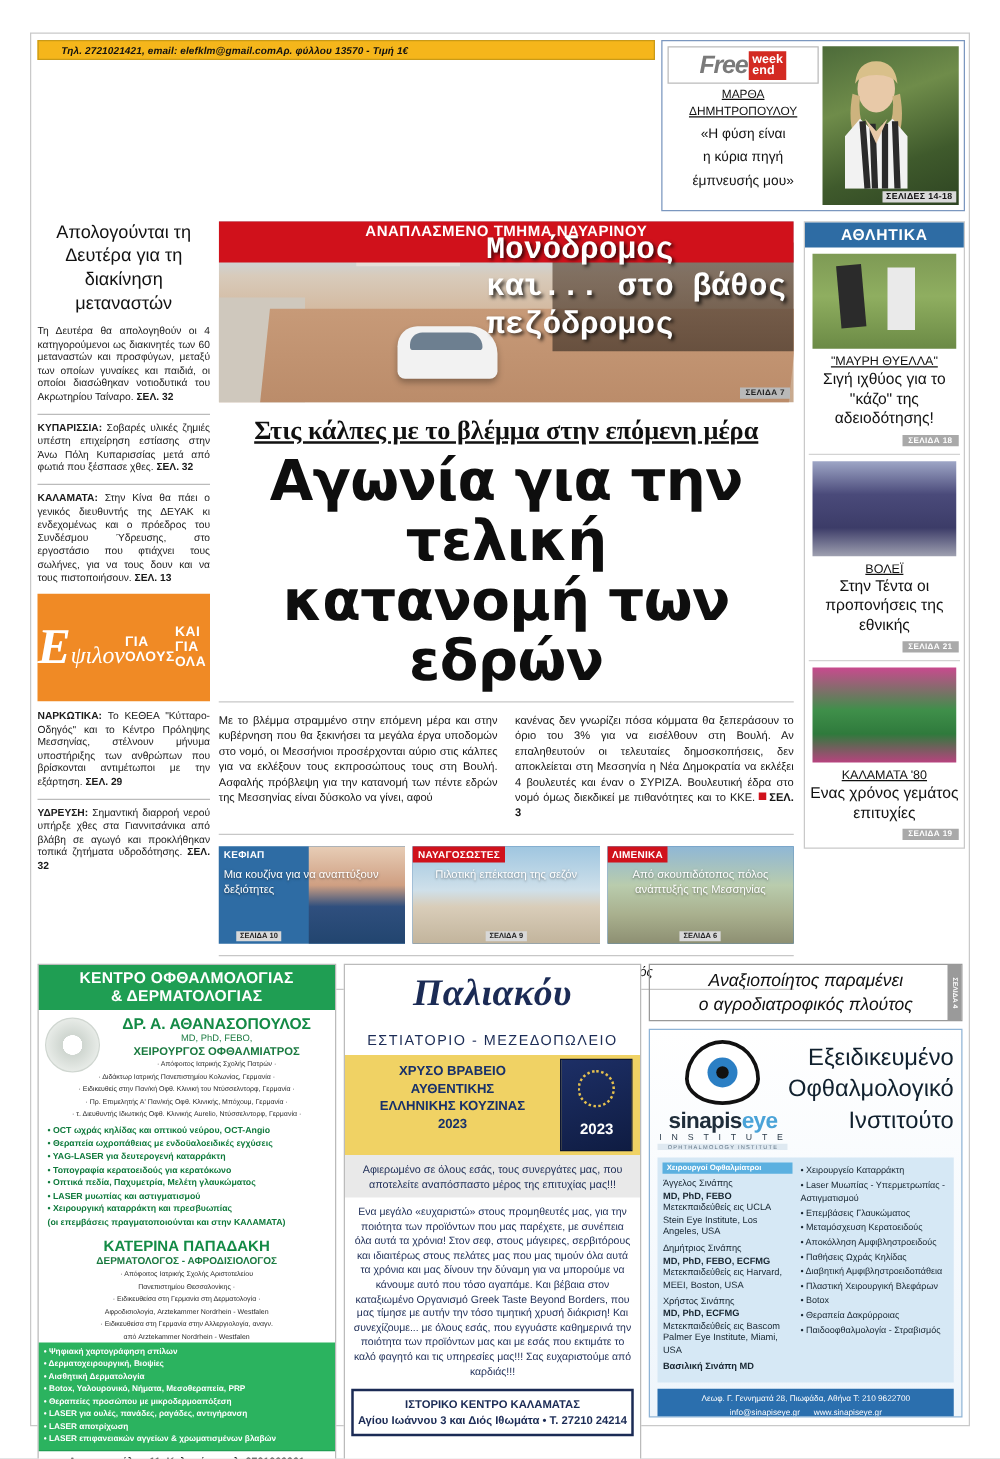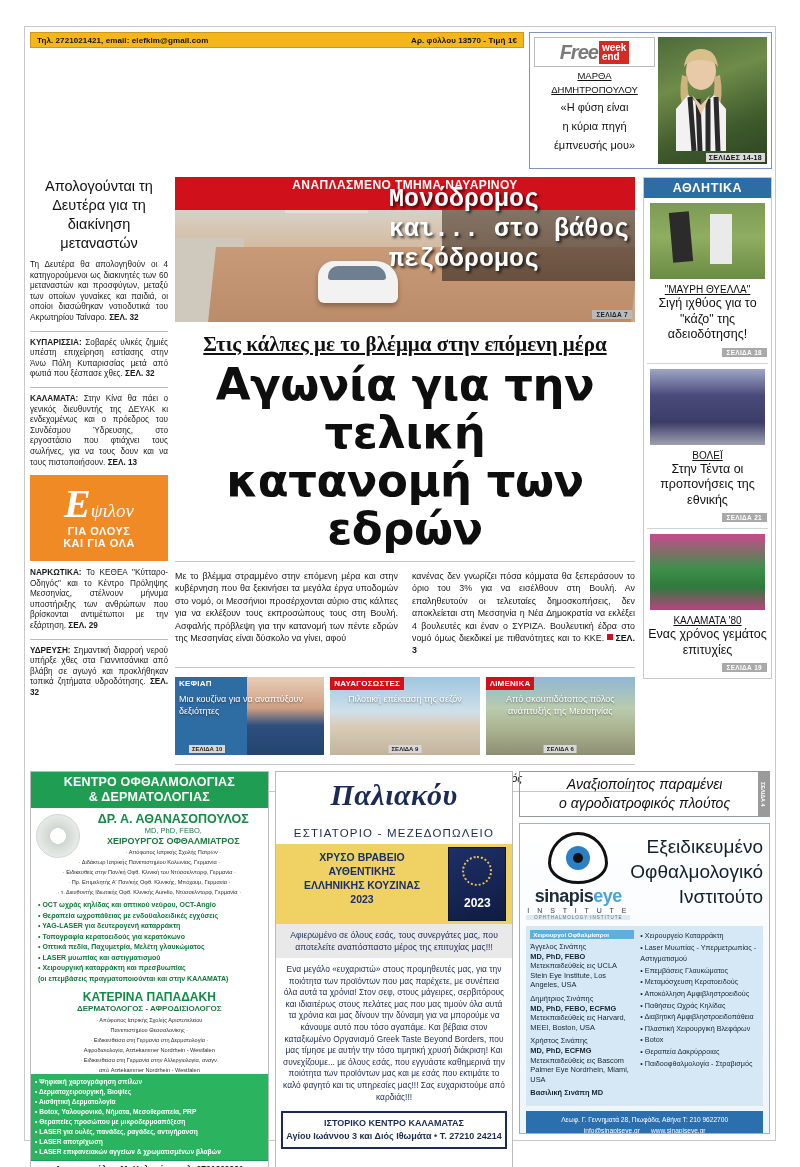--- a/index.html
+++ b/index.html
@@ -7,21 +7,21 @@
   #page{
     position:relative;width:800px;height:1167px;margin:0 auto;background:#ffffff;
     box-sizing:border-box;overflow:hidden;
   }
   .sheet{position:absolute;left:24px;top:26px;width:752px;height:1115px;background:#fff;
          border:1px solid #c9c9c9;box-sizing:border-box;}
 
   
   .masthead{position:absolute;left:5px;top:5px;width:494px;}
   .mast-strip{background:#f5b61b;border:1px solid #c99a17;height:16px;display:flex;
-    align-items:center;justify-content:space-between;padding:0 6px;box-sizing:border-box;}
+    align-items:center;padding:0 18px;box-sizing:border-box;font-style:italic;}
   .mast-strip span{font-size:8px;font-weight:bold;color:#111;letter-spacing:.1px;}
   .mast-blue{background:#14519c;height:120px;position:relative;border:1px solid #0d3a73;border-top:none;
      display:flex;flex-direction:column;align-items:center;justify-content:flex-start;}
   .logo-word{margin-top:4px;font-family:"DejaVu Sans",sans-serif;font-weight:bold;font-size:50px;
      color:#fff;letter-spacing:1px;line-height:1;text-shadow:1px 1px 0 #0a2d5c;
      transform:scaleX(1.06);}
   .mast-sub{color:#fff;font-size:18px;font-weight:bold;margin-top:2px;letter-spacing:.3px;}
   .mast-date{color:#fff;font-size:12px;font-weight:bold;margin-top:1px;letter-spacing:1.5px;}
   .mast-url{color:#e8d430;font-size:12.5px;font-weight:bold;margin-top:3px;letter-spacing:1.6px;}
 
@@ -40,21 +40,21 @@
   .fb-photo .lady{position:absolute;left:12px;top:8px;width:62px;height:106px;}
   .fb-page{position:absolute;right:2px;bottom:2px;background:#d9d9d9;color:#111;font-size:7px;
      font-weight:bold;padding:1px 3px;letter-spacing:.3px;}
 
   
   .leftcol{position:absolute;left:5px;top:150px;width:138px;}
   .lc-head{text-align:center;font-size:14.5px;line-height:19px;color:#111;font-weight:normal;margin-bottom:7px;}
   .lc-p{font-size:8.2px;line-height:10.6px;color:#1a1a1a;text-align:justify;margin:0 0 7px 0;}
   .lc-p b{font-weight:bold;}
   .lc-rule{border-top:1px solid #bbb;margin:6px 0;}
-  .epsilon-ad{background:#f08a25;height:86px;margin:7px 0;display:flex;flex-direction:column;
+  .epsilon-ad{background:#f08a25;height:86px;margin:7px 0;display:flex;flex-direction:row;
     align-items:center;justify-content:center;color:#fff;position:relative;}
   .eps-E{font-family:"Liberation Serif",serif;font-size:40px;font-weight:bold;font-style:italic;line-height:34px;}
   .eps-psilon{font-family:"Liberation Serif",serif;font-size:19px;font-style:italic;}
   .eps-l1{font-size:11px;font-weight:bold;letter-spacing:.5px;margin-top:3px;}
   .eps-l2{font-size:11px;font-weight:bold;letter-spacing:.5px;}
 
   
   .center{position:absolute;left:150px;top:150px;width:460px;}
   .photo-banner{position:relative;height:145px;overflow:hidden;}
   .pb-label{position:absolute;left:0;right:0;top:0;height:33px;background:#d0111b;color:#fff;
@@ -469,21 +469,21 @@
               <span>Μετεκπαιδεύθείς εις UCLA Stein Eye Institute, Los Angeles, USA</span>
             </div>
             <div class="nm">
               <span>Δημήτριος Σινάπης</span><br>
               <b>MD, PhD, FEBO, ECFMG</b><br>
               <span>Μετεκπαιδεύθείς εις Harvard, MEEI, Boston, USA</span>
             </div>
             <div class="nm">
               <span>Χρήστος Σινάπης</span><br>
               <b>MD, PhD, ECFMG</b><br>
-              <span>Μετεκπαιδεύθείς εις Bascom Palmer Eye Nordrhein, Miami, USA</span>
+              <span>Μετεκπαιδεύθείς εις Bascom Palmer Eye Institute, Miami, USA</span>
             </div>
             <div class="nm">
               <b>Βασιλική Σινάπη MD</b>
             </div>
           </div>
           <div class="sin-c2">
             <div>• Χειρουργείο Καταρράκτη</div>
             <div>• Laser Μυωπίας - Υπερμετρωπίας - Αστιγματισμού</div>
             <div>• Επεμβάσεις Γλαυκώματος</div>
             <div>• Μεταμόσχευση Κερατοειδούς</div>

